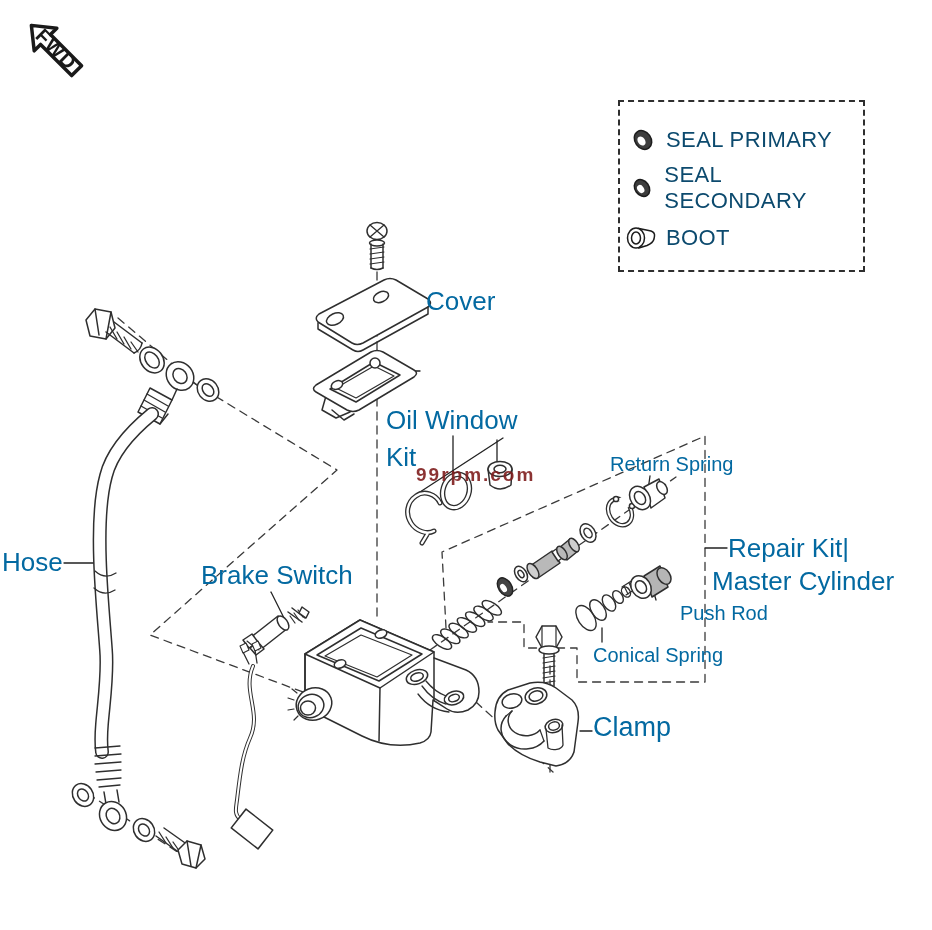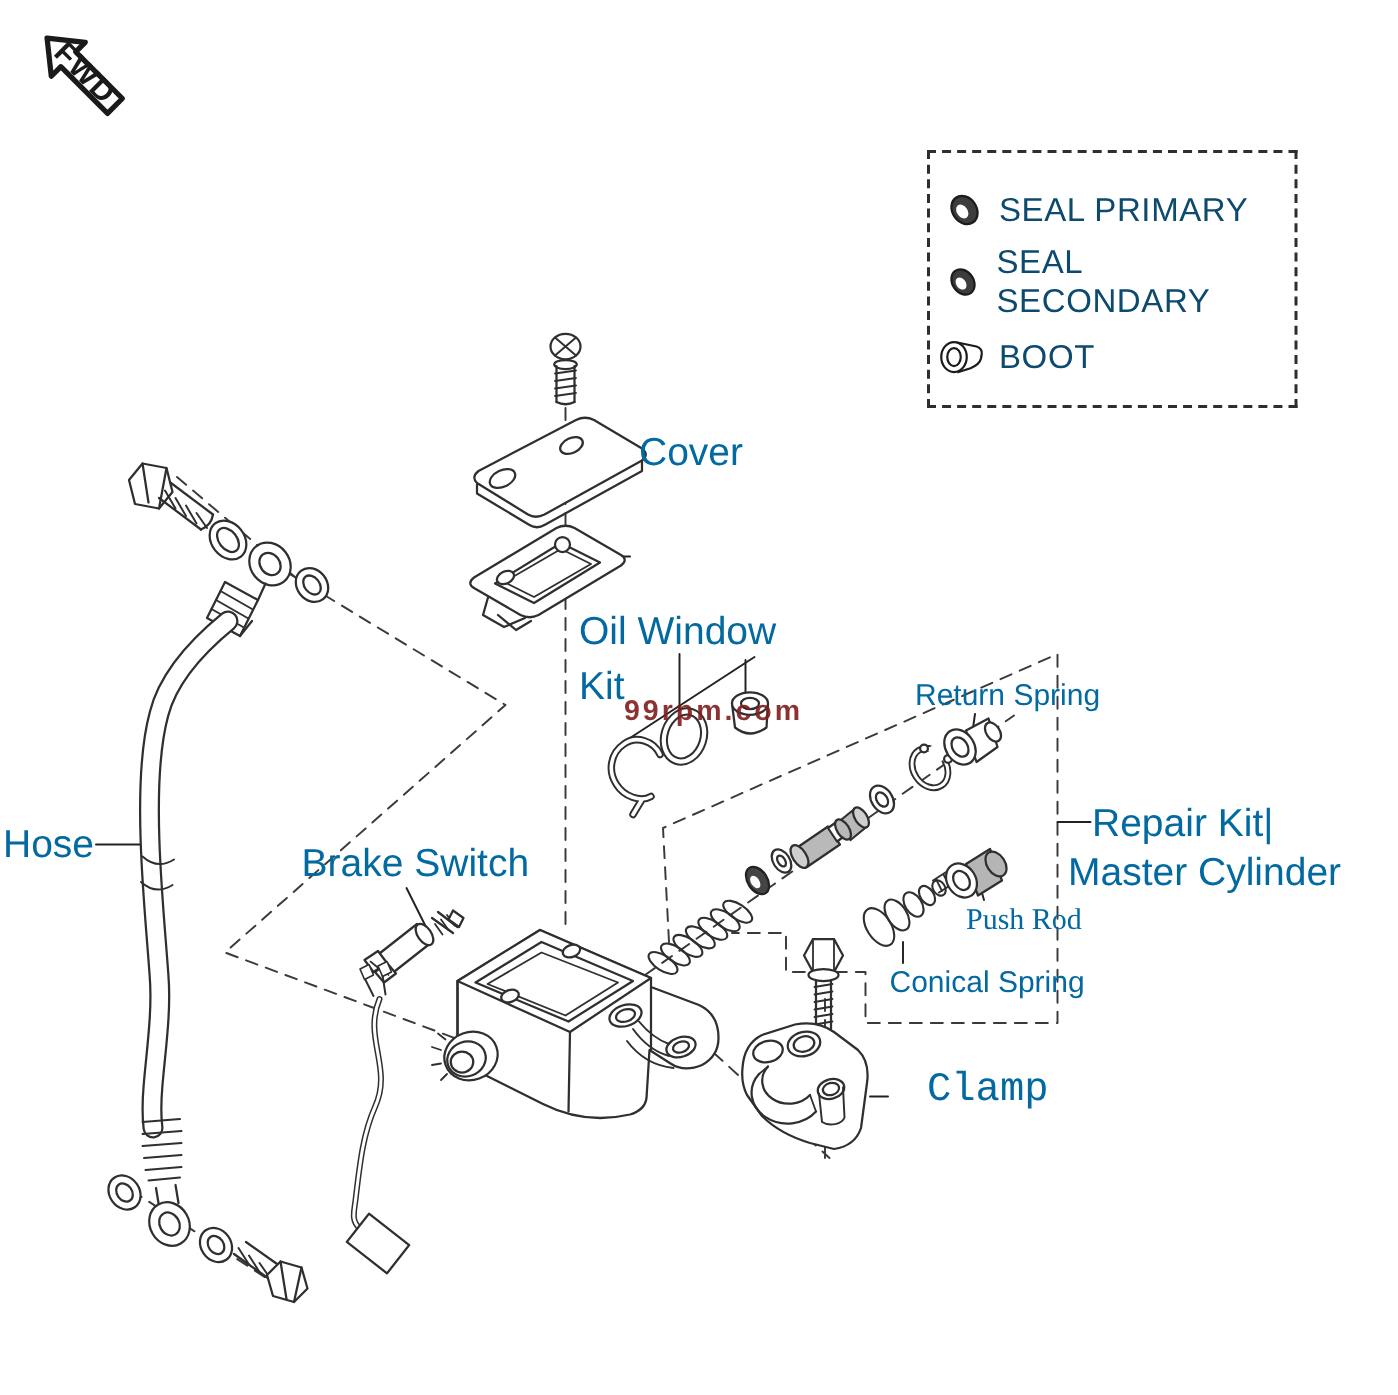--- a/index.html
+++ b/index.html
@@ -319,17 +319,17 @@
 
   <div id="watermark">99rpm.com</div>
 
   <div class="part-label" style="left:426px;top:286px;">Cover</div>
   <div class="part-label wrap" style="left:386px;top:402px;width:150px;line-height:37px;">Oil Window Kit</div>
   <div class="part-label sm" style="left:610px;top:452px;">Return Spring</div>
   <div class="part-label" style="left:728px;top:533px;text-align:right;">Repair Kit|</div>
   <div class="part-label" style="left:712px;top:566px;">Master Cylinder</div>
   <div class="part-label" style="left:2px;top:547px;">Hose</div>
   <div class="part-label" style="left:201px;top:560px;">Brake Switch</div>
-  <div class="part-label sm" style="left:644px;top:601px;font-family:Liberation Serif, serif;">Push Rod</div>
+  <div class="part-label sm" style="left:680px;top:601px;">Push Rod</div>
   <div class="part-label sm" style="left:593px;top:643px;">Conical Spring</div>
-  <div class="part-label" style="left:618px;top:711px;font-size:27px;font-family:Liberation Mono, monospace;">Clamp</div>
+  <div class="part-label" style="left:593px;top:711px;font-size:27px;">Clamp</div>
 
 </div>
 
 </body></html>

